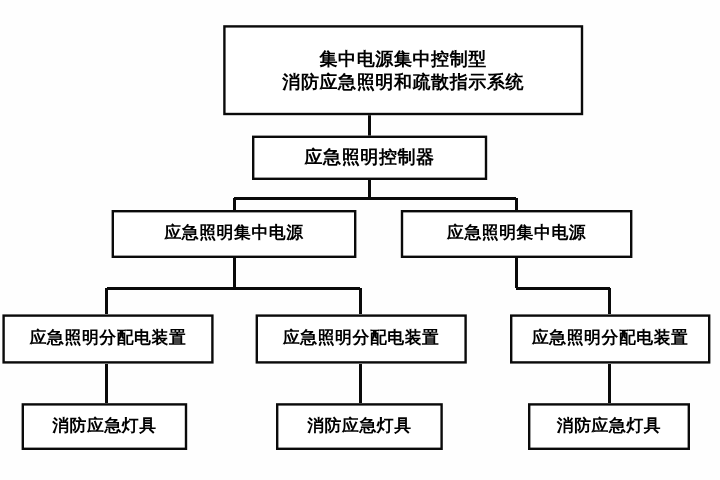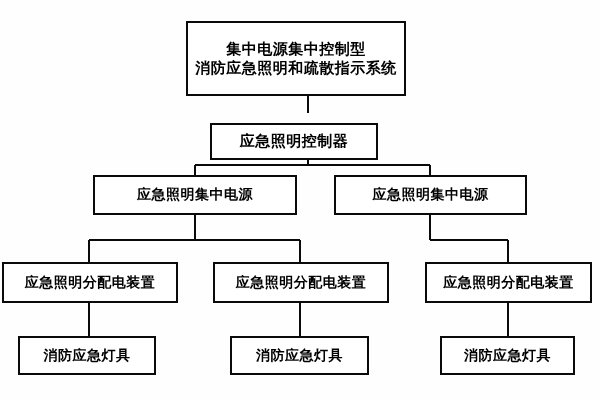--- a/index.html
+++ b/index.html
@@ -44,29 +44,29 @@
   }
   .node .label {
     display: block;
     white-space: pre-line;
     padding: 0 4px;
   }
   
   #node-root {
     left: 186px;
     top: 21px;
-    width: 220px;
+    width: 300px;
     height: 75px;
     font-size: 15px;
   }
   
   #node-controller {
     left: 210px;
-    top: 123px;
-    width: 168px;
+    top: 113px;
+    width: 196px;
     height: 37px;
     font-size: 15px;
   }
   
   #node-power-left {
     left: 93px;
     top: 175px;
     width: 204px;
     height: 40px;
     font-size: 14px;

